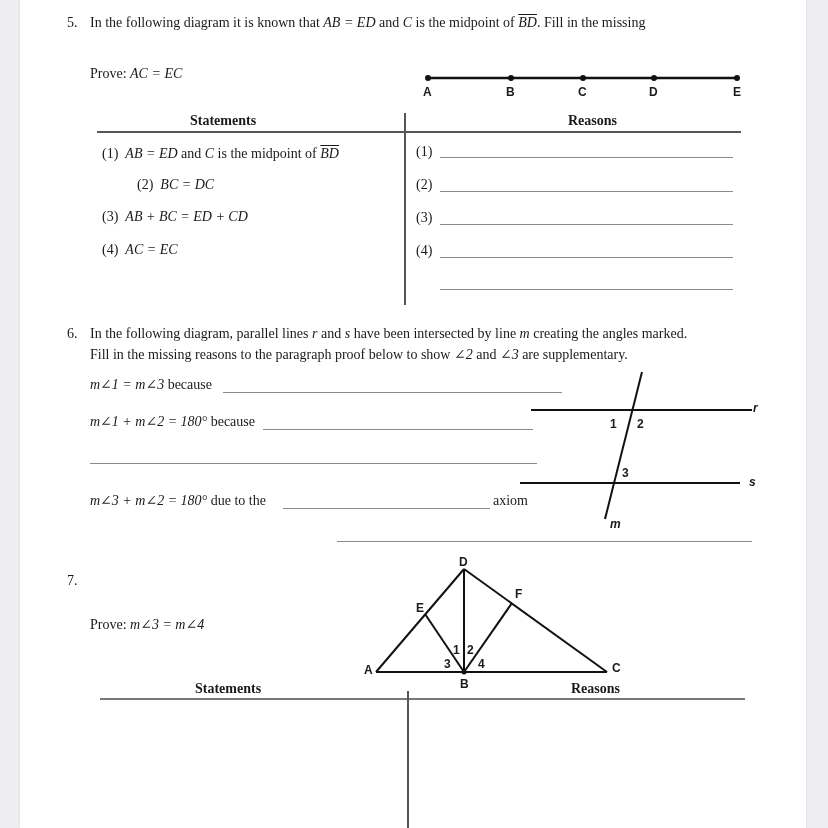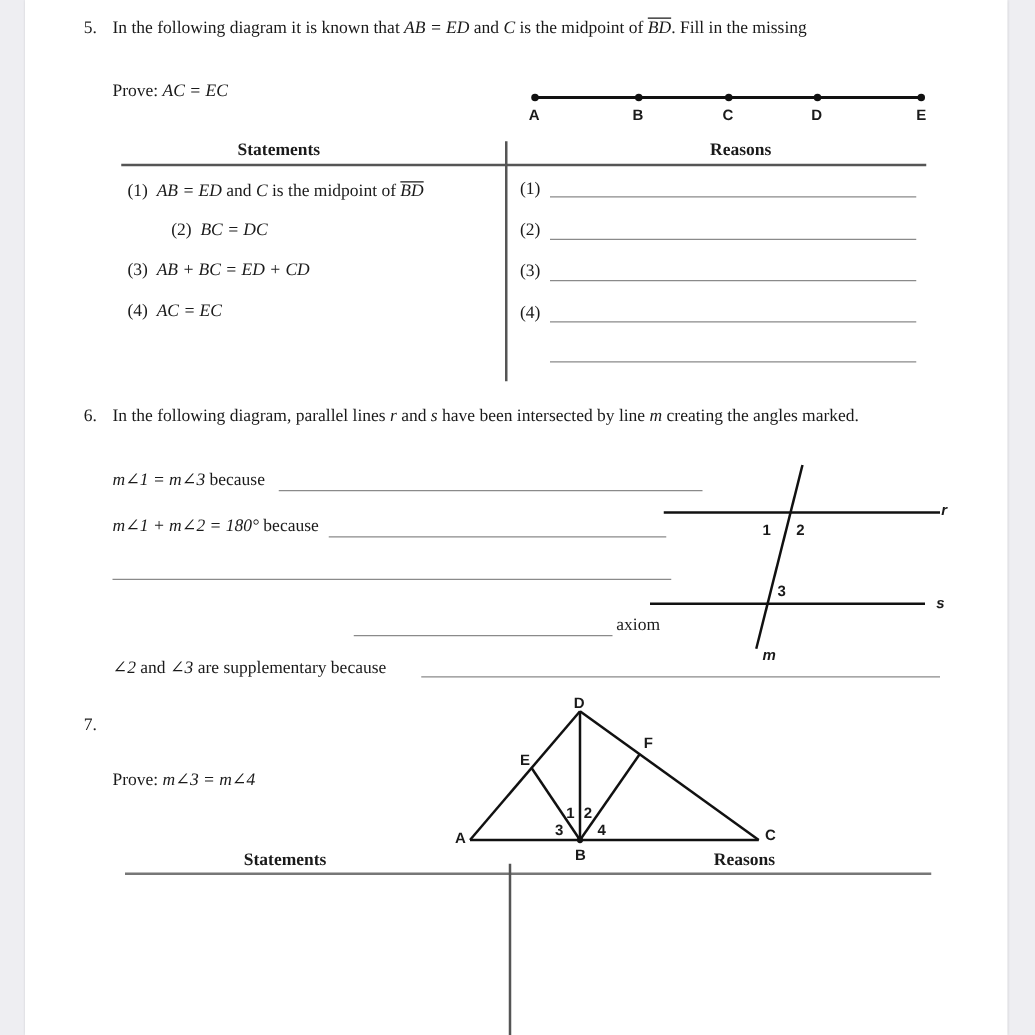--- a/index.html
+++ b/index.html
@@ -76,38 +76,41 @@
   <div class="abs t" style="left:396px; top:210px;">(3)</div>
   <div class="blank" style="left:420px; top:224px; width:293px;"></div>
   <div class="abs t" style="left:396px; top:243px;">(4)</div>
   <div class="blank" style="left:420px; top:257px; width:293px;"></div>
   <div class="blank" style="left:420px; top:289px; width:293px;"></div>
 
   <div class="abs t" style="left:47px; top:326px;">6.</div>
   <div class="abs t" style="left:70px; top:326px;">
     <span>In the following diagram, parallel lines </span><span class="i">r</span><span> and </span><span class="i">s</span><span> have been intersected by line </span><span class="i">m</span><span> creating the angles marked.</span>
   </div>
+  <div class="abs t" style="left:70px; top:347px;">
+    <span>Fill in the missing reasons to the paragraph proof below to show </span><span class="i">∠2</span><span> and </span><span class="i">∠3</span><span> are supplementary.</span>
+  </div>
 
   <div class="abs t" style="left:70px; top:377px;">
     <span class="i">m∠1 = m∠3</span><span> because</span>
   </div>
   <div class="blank" style="left:203px; top:392px; width:339px;"></div>
 
   <div class="abs t" style="left:70px; top:414px;">
     <span class="i">m∠1 + m∠2 = 180°</span><span> because</span>
   </div>
   <div class="blank" style="left:243px; top:429px; width:270px;"></div>
   <div class="blank" style="left:70px; top:463px; width:447px;"></div>
 
+  <div class="abs t" style="left:70px; top:493px;">
+    <span class="i">m∠3 + m∠2 = 180°</span><span>  due to the</span>
+  </div>
   <div class="blank" style="left:263px; top:508px; width:207px;"></div>
   <div class="abs t" style="left:473px; top:493px;">axiom</div>
 
-  <div class="abs t" style="left:70px; top:527px;">
-    <span class="i">∠2</span><span> and </span><span class="i">∠3</span><span> are supplementary because</span>
-  </div>
   <div class="blank" style="left:317px; top:541px; width:415px;"></div>
 
   <svg width="786" height="828">
     <line x1="511" y1="410" x2="732" y2="410" stroke="#111" stroke-width="2"></line>
     <line x1="500" y1="483" x2="720" y2="483" stroke="#111" stroke-width="2"></line>
     <line x1="622" y1="372" x2="585" y2="519" stroke="#111" stroke-width="2"></line>
   </svg>
   <div class="abs sans i" style="left:733px; top:401px;">r</div>
   <div class="abs sans i" style="left:729px; top:475px;">s</div>
   <div class="abs sans i" style="left:590px; top:517px;">m</div>

